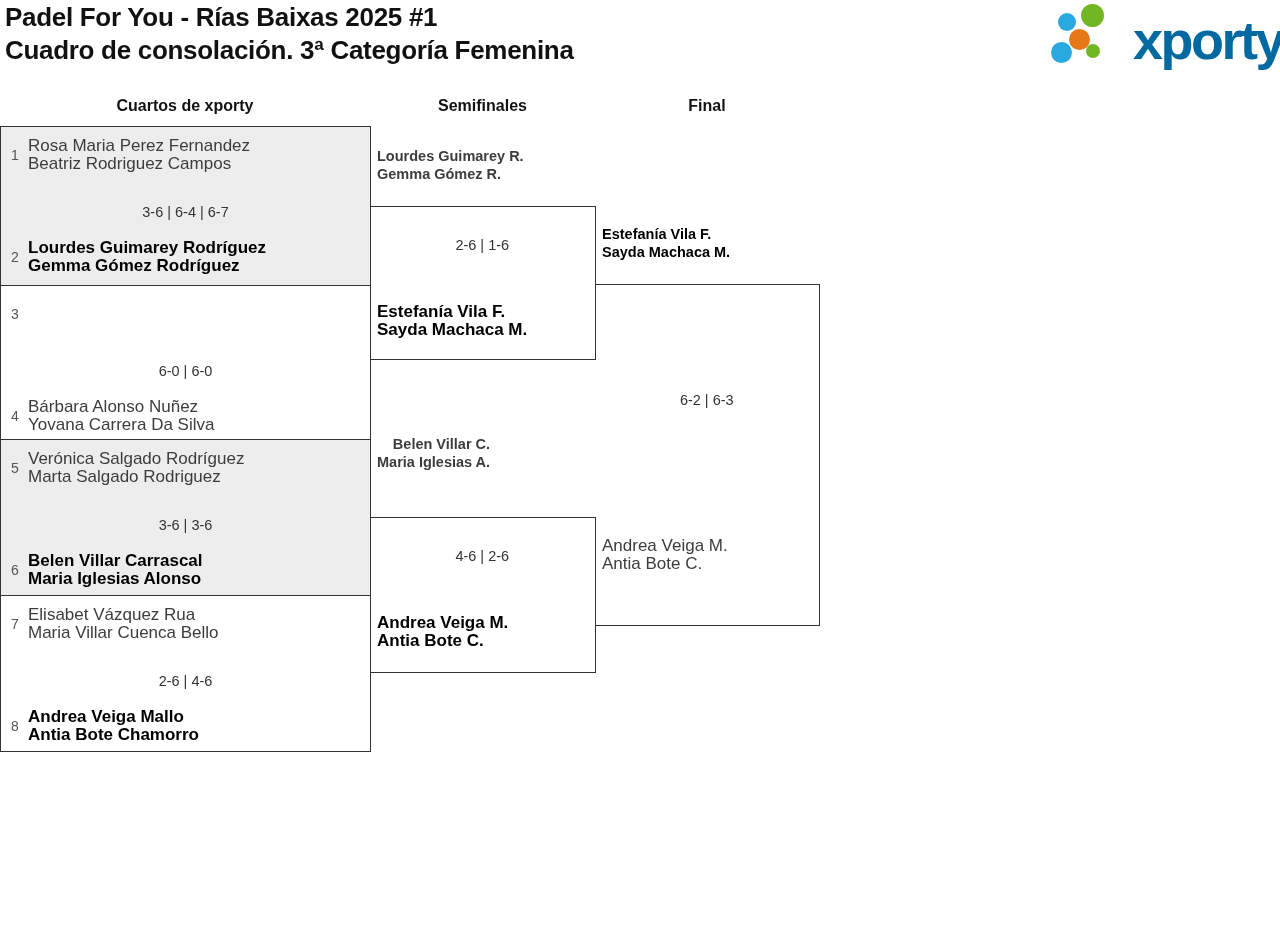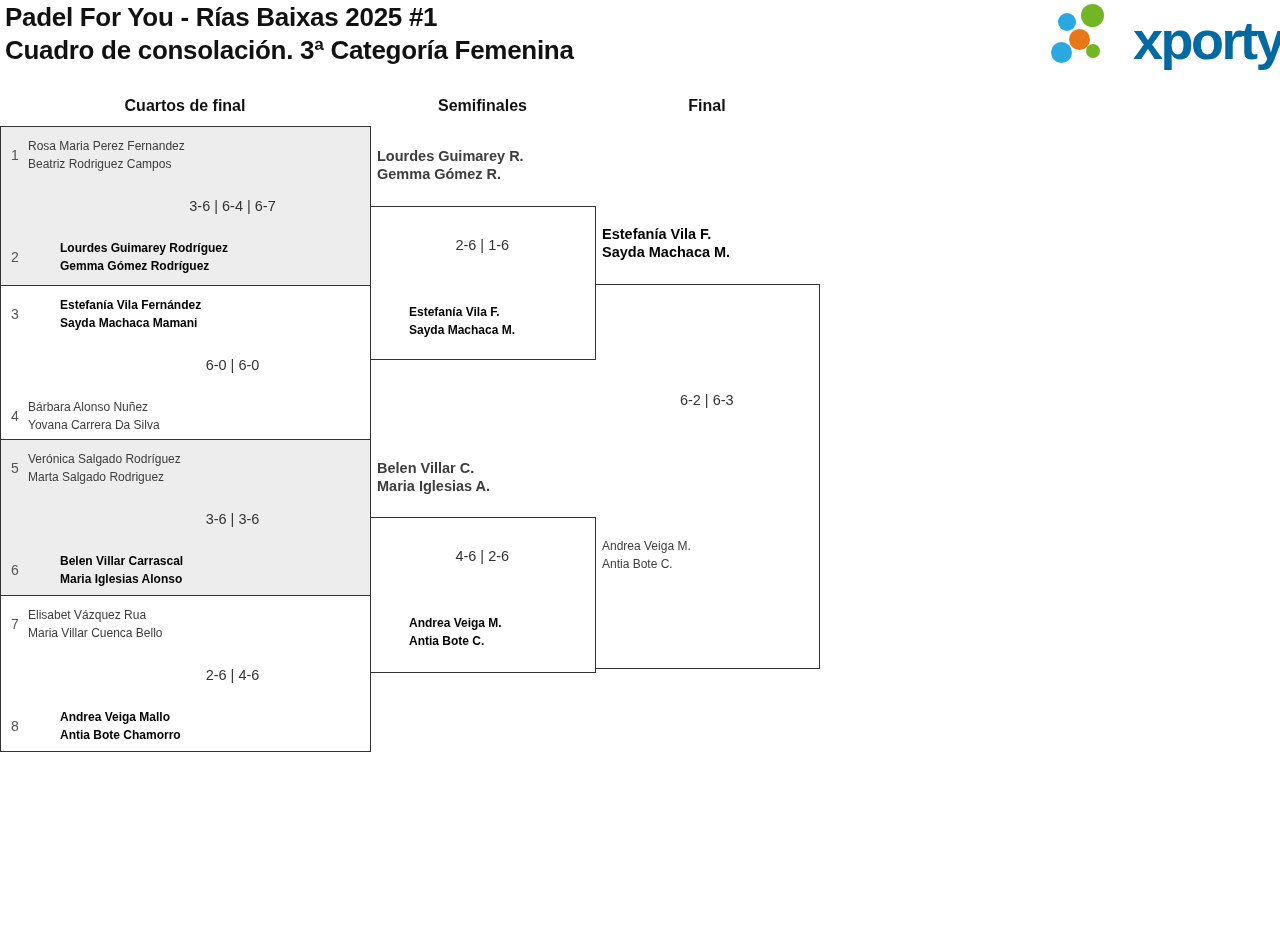--- a/index.html
+++ b/index.html
@@ -31,86 +31,82 @@
   .qf{left:0;width:371px;background:#fff;}
   .graybg{background:#ededed;}
   .qf1{top:126px;height:160px;}
   .qf2{top:284.5px;height:156px;}
   .qf3{top:439px;height:157px;}
   .qf4{top:594.5px;height:157px;}
 
   .sfbox{left:370px;width:225.5px;border-left:none;background:transparent;padding-left:28px;}
   .sf1{top:206px;height:154px;}
   .sf2{top:517px;height:155.5px;}
-  .finalbox{left:595px;width:224.5px;height:385px;top:284px;border-left:none;background:transparent;}
+  .finalbox{left:595px;width:224.5px;height:342px;top:284px;border-left:none;background:transparent;}
 
   .seed{position:absolute;left:4px;width:20px;text-align:center;font-size:14px;color:#555;line-height:18px;}
-  .team{position:absolute;left:27px;font-size:12px;line-height:18px;color:#3d3d3d;font-weight:400;}
-  .team.win{font-weight:700;color:#000;margin-left:32px;}
+  .team{position:absolute;left:27px;font-size:17px;line-height:18px;color:#3d3d3d;font-weight:400;}
+  .team.win{font-weight:700;color:#000;}
   .score{position:absolute;left:0;width:100%;text-align:center;font-size:14.5px;color:#333;line-height:18px;}
 
   .qf .team-t{top:10px;}
   .qf .seed-t{top:19px;}
-  .qf .score{top:70px;padding-left:47px;}
+  .qf .score{top:76px;}
   .qf .team-b{top:112px;}
   .qf .seed-b{top:121px;}
 
   .sfbox .score{top:29px;}
   .sfbox .team-b{left:7px;top:96px;}
   .finalbox .score{top:106px;}
   .finalbox .team-b{left:7px;top:252px;}
 
   
   .float-team{position:absolute;font-size:14.5px;line-height:18px;color:#3d3d3d;font-weight:700;}
   .float-team.win{font-weight:700;color:#000;}
   .sf1t{left:377px;top:147px;}
-  .sf2t{left:377px;top:459px;}
+  .sf2t{left:377px;top:435px;text-align:right;}
   .ft{left:602px;top:225px;}
 </style>
 </head>
 <body>
 
 <div class="page">
 
   <div class="title1">Padel For You - Rías Baixas 2025 #1</div>
   <div class="title2">Cuadro de consolación. 3ª Categoría Femenina</div>
 
   <div class="logo">
     <span class="dot d-blue-sm"></span>
     <span class="dot d-green-lg"></span>
     <span class="dot d-orange"></span>
     <span class="dot d-green-sm"></span>
     <span class="dot d-blue-lg"></span>
     <span class="logo-text">xporty</span>
   </div>
 
-  <div class="colh ch-qf">Cuartos de final</div>
+  <div class="colh ch-qf">Cuartos de xporty</div>
   <div class="colh ch-sf">Semifinales</div>
   <div class="colh ch-f">Final</div>
 
   <div class="box qf qf1 graybg">
     <div class="seed seed-t">1</div>
     <div class="team team-t">
       <div>Rosa Maria Perez Fernandez</div>
       <div>Beatriz Rodriguez Campos</div>
     </div>
     <div class="score">3-6 | 6-4 | 6-7</div>
     <div class="seed seed-b">2</div>
     <div class="team team-b win">
       <div>Lourdes Guimarey Rodríguez</div>
       <div>Gemma Gómez Rodríguez</div>
     </div>
   </div>
 
   <div class="box qf qf2">
     <div class="seed seed-t">3</div>
-    <div class="team team-t win">
-      <div>Estefanía Vila Fernández</div>
-      <div>Sayda Machaca Mamani</div>
-    </div>
     <div class="score">6-0 | 6-0</div>
     <div class="seed seed-b">4</div>
     <div class="team team-b">
       <div>Bárbara Alonso Nuñez</div>
       <div>Yovana Carrera Da Silva</div>
     </div>
   </div>
 
   <div class="box qf qf3 graybg">
     <div class="seed seed-t">5</div>

